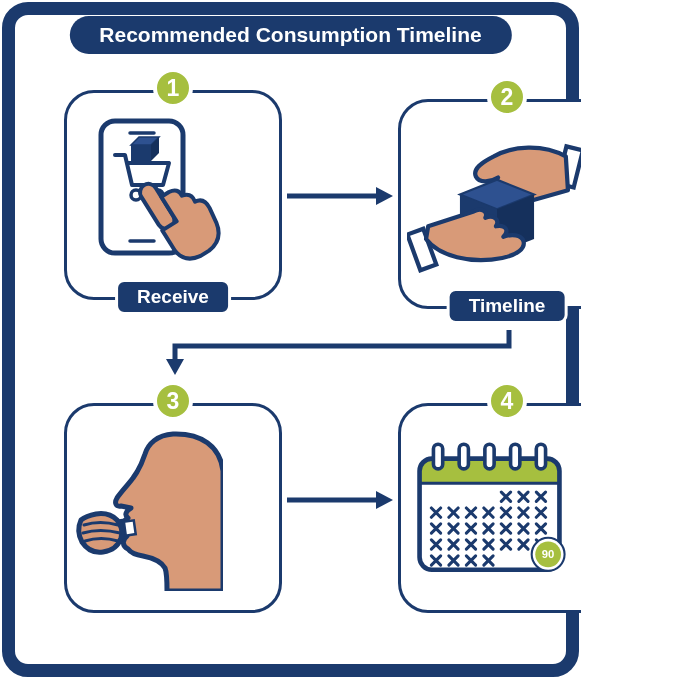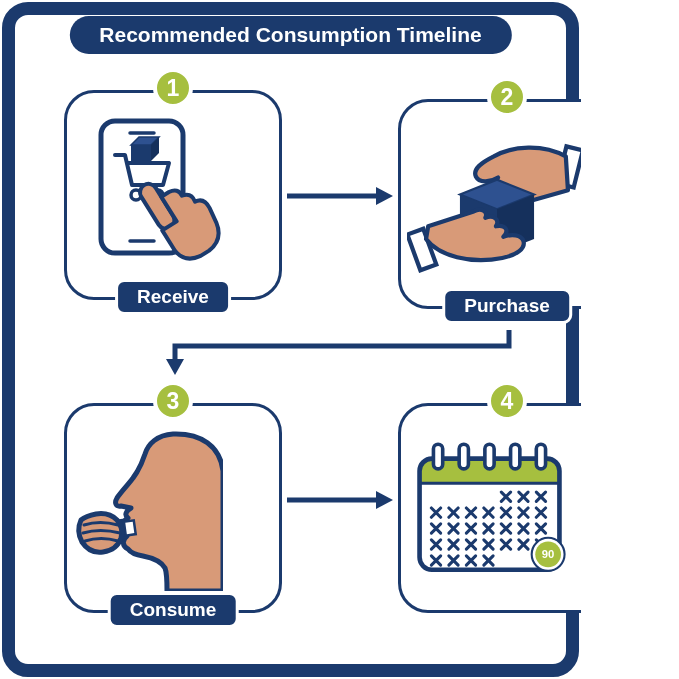--- a/index.html
+++ b/index.html
@@ -106,40 +106,39 @@
           <polygon points="50,56 85,70 85,112 50,98" class="f-navy"></polygon>
           <polygon points="120,56 85,70 85,112 120,98" class="f-ndark"></polygon>
           <text x="55" y="83" class="brand-text" transform="rotate(21 55 83)">orthomol</text>
         </g>
         <g>
           <rect x="6" y="90" width="16" height="36" transform="rotate(-20 14 108)" class="f-white s-navy" stroke-width="4"></rect>
           <path d="M 18 98 C 30 114, 60 122, 90 116 C 104 113, 112 107, 110 100 C 108 94, 99 93, 91 96 C 97 90, 93 84, 84 86 C 88 80, 82 75, 74 78 C 77 72, 70 68, 63 72 L 20 86 Z" class="f-skin s-navy" stroke-width="4" stroke-linejoin="round"></path>
         </g>
       </svg>
     </div>
-    <div class="step-label">Purchase</div>
+    <div class="step-label">Timeline</div>
   </div>
 
   <div class="card card3">
     <div class="num">3</div>
     <div class="icon-wrap">
       <svg viewBox="0 0 150 165" width="150" height="165">
         <path d="M 100 8 C 84 9, 75 18, 72 28 C 69 37, 67 41, 64 46 L 60 52 C 54 60, 48 66, 44 72 C 41 77, 43 81, 48 80 L 58 82 C 53 85, 51 89, 55 92 C 50 95, 49 99, 53 101 C 49 104, 49 108, 54 110 C 49 114, 49 120, 55 123 C 58 127, 63 129, 70 130 C 80 132, 88 135, 92 142 C 94 147, 94 155, 94 165 L 150 165 L 150 45 C 147 20, 128 7, 100 8 Z" class="f-skin s-navy" stroke-width="5" stroke-linejoin="round"></path>
         <g transform="rotate(-8 35 105)">
           <rect x="8" y="96" width="46" height="18" rx="3" class="f-navy s-navy" stroke-width="2"></rect>
           <rect x="52" y="98" width="10" height="14" class="f-white s-navy" stroke-width="2.5"></rect>
           <text x="13" y="109" class="brand-text" style="font-size:7.5px">orthomol</text>
         </g>
         <g>
           <path d="M 8 94 Q 3 105 9 116 Q 17 128 30 126 Q 44 124 48 112 Q 51 102 44 94 Q 36 86 23 88 Q 13 90 8 94 Z" class="f-skin s-navy" stroke-width="5" stroke-linejoin="round"></path>
           <path d="M 11 99 Q 27 94 45 99 M 10 107 Q 27 102 47 107 M 12 115 Q 28 110 45 115" class="no-f s-navy" stroke-width="3" stroke-linecap="round"></path>
         </g>
       </svg>
     </div>
-    <div class="step-label">Consume</div>
   </div>
 
   <div class="card card4">
     <div class="num">4</div>
     <div class="icon-wrap">
       <svg viewBox="0 0 160 140" width="165" height="144">
         <rect x="12" y="22" width="136" height="108" rx="12" class="f-white"></rect>
         <path d="M 24 22 L 136 22 Q 148 22 148 34 L 148 46 L 12 46 L 12 34 Q 12 22 24 22 Z" class="f-green"></path>
         <rect x="12" y="22" width="136" height="108" rx="12" class="no-f s-navy" stroke-width="4.5"></rect>
         <line x1="12" y1="46" x2="148" y2="46" class="s-navy" stroke-width="3"></line>

